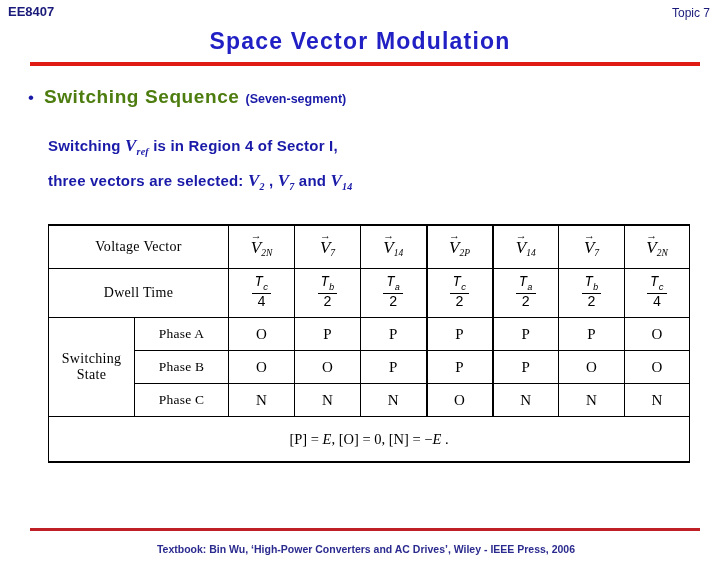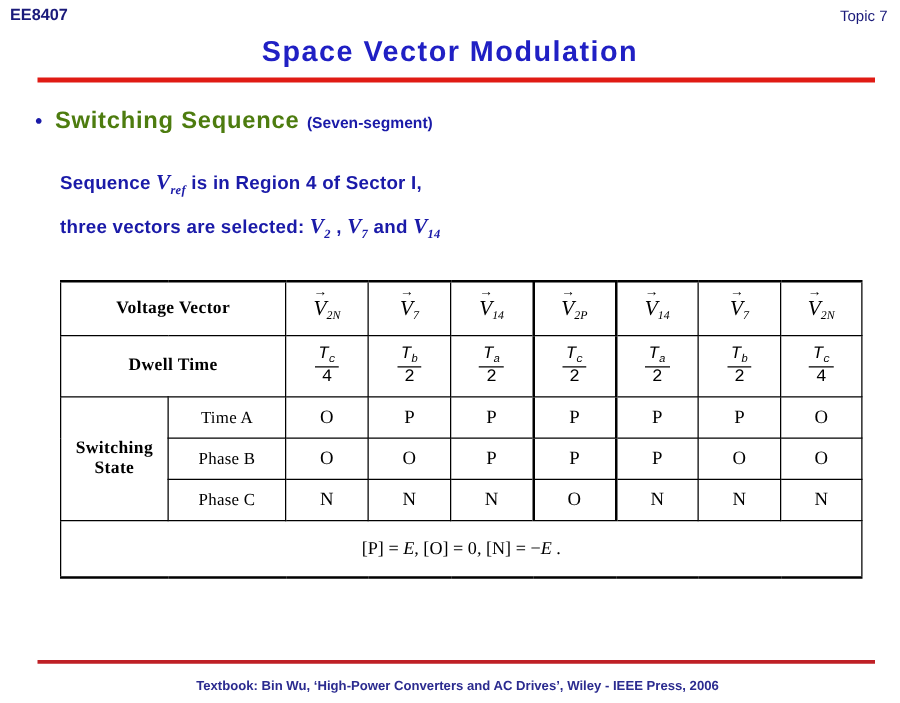--- a/index.html
+++ b/index.html
@@ -125,21 +125,21 @@
     color: #000000;
     table-layout: fixed;
   }
   table.svm td {
     border: 1px solid #000000;
     text-align: center;
     vertical-align: middle;
     padding: 0;
   }
   td.lbl {
-    font-weight: bold;
+    font-weight: normal;
     font-size: 14px;
     letter-spacing: 0.3px;
   }
   td.phase {
     font-size: 13.5px;
     letter-spacing: 0.2px;
   }
   td.val {
     font-size: 15px;
   }
@@ -225,21 +225,21 @@
 <div class="slide-title">Space Vector Modulation</div>
 <div class="rule-top"></div>
 
 <div class="bullet-row">
   <span class="bullet-dot">•</span>
   <span class="bullet-main">Switching Sequence</span>
   <span class="bullet-sub">(Seven-segment)</span>
 </div>
 
 <div class="para para-1">
-  <span>Sequence </span><span class="vv"><span>V</span><sub>ref</sub></span><span> is in Region 4 of Sector I,</span>
+  <span>Switching </span><span class="vv"><span>V</span><sub>ref</sub></span><span> is in Region 4 of Sector I,</span>
 </div>
 <div class="para para-2">
   <span>three vectors are selected:  </span><span class="vv"><span>V</span><sub>2</sub></span><span> , </span><span class="vv"><span>V</span><sub>7</sub></span><span> and </span><span class="vv"><span>V</span><sub>14</sub></span>
 </div>
 
 <div class="tbl-wrap">
   <table class="svm">
     <colgroup>
       <col style="width:86px">
         <col style="width:94px">
@@ -298,21 +298,21 @@
       <td class="val">
         <span class="frac"><span class="num"><span>T</span><sub>b</sub></span><span class="den">2</span></span>
       </td>
       <td class="val">
         <span class="frac"><span class="num"><span>T</span><sub>c</sub></span><span class="den">4</span></span>
       </td>
     </tr>
 
     <tr class="row-ph">
       <td class="lbl" rowspan="3">Switching State</td>
-      <td class="phase">Time A</td>
+      <td class="phase">Phase A</td>
       <td class="val">O</td>
       <td class="val">P</td>
       <td class="val thick-right">P</td>
       <td class="val thick-right">P</td>
       <td class="val">P</td>
       <td class="val">P</td>
       <td class="val">O</td>
     </tr>
 
     <tr class="row-ph">

